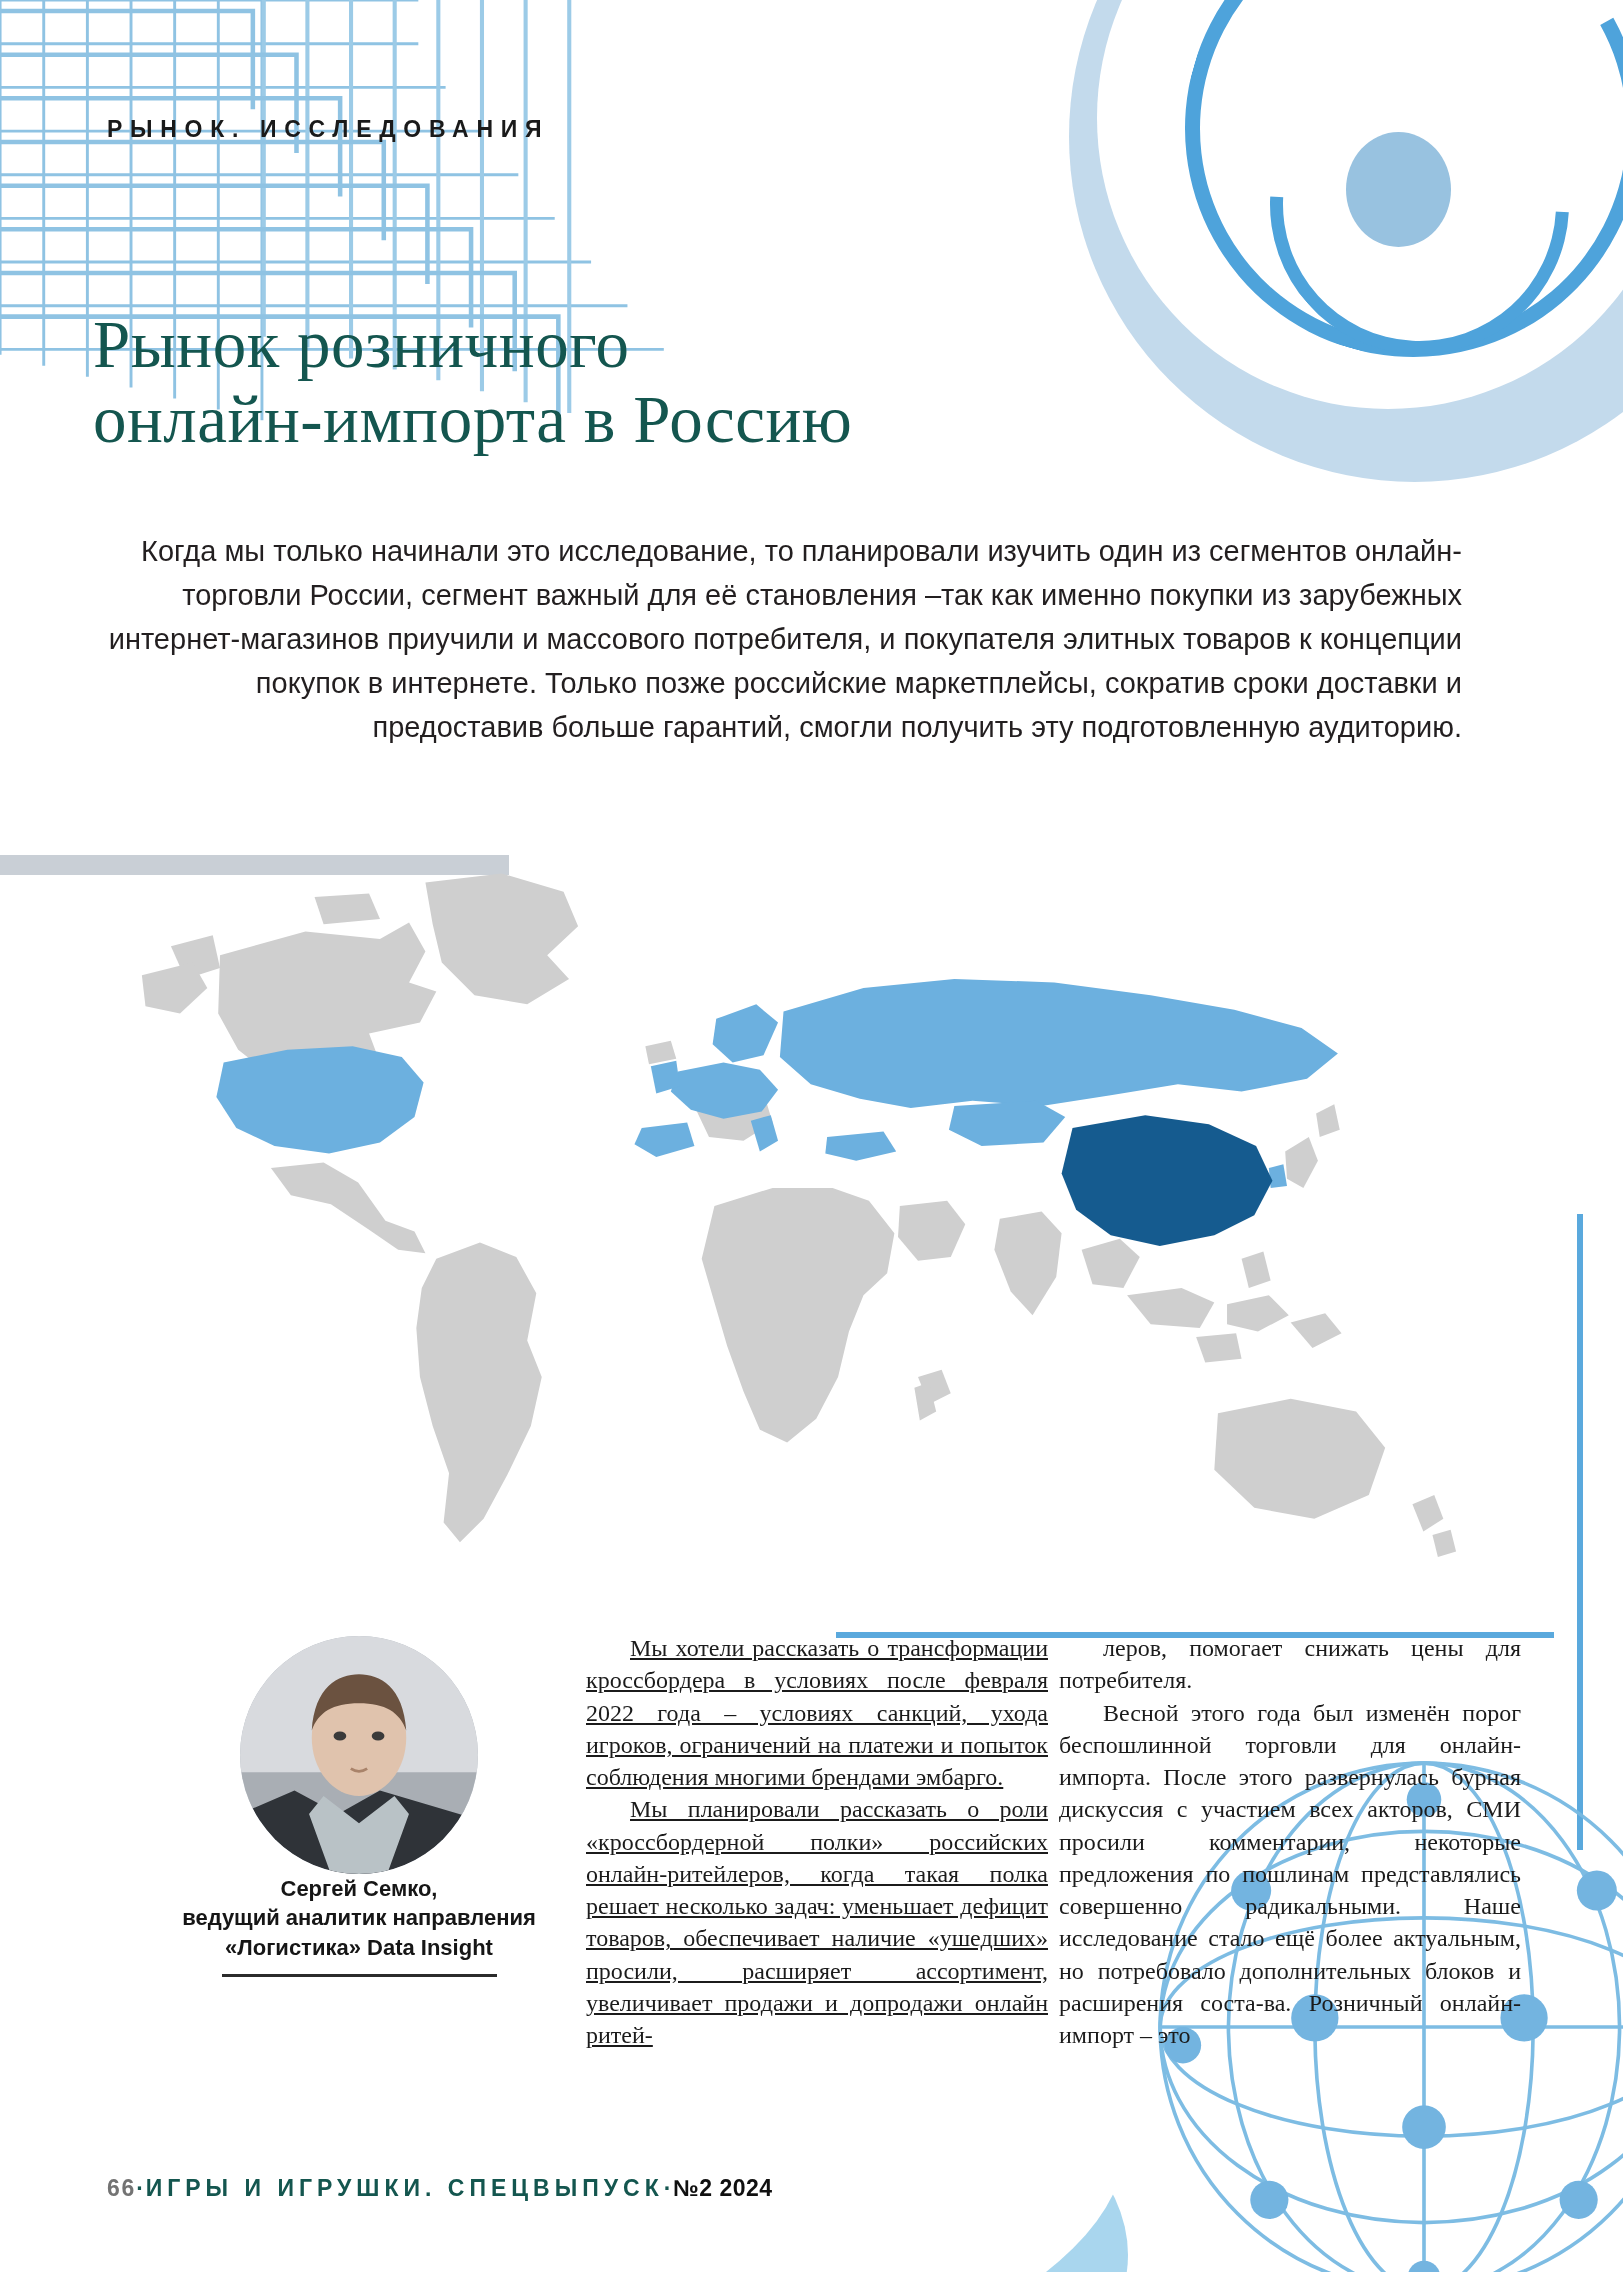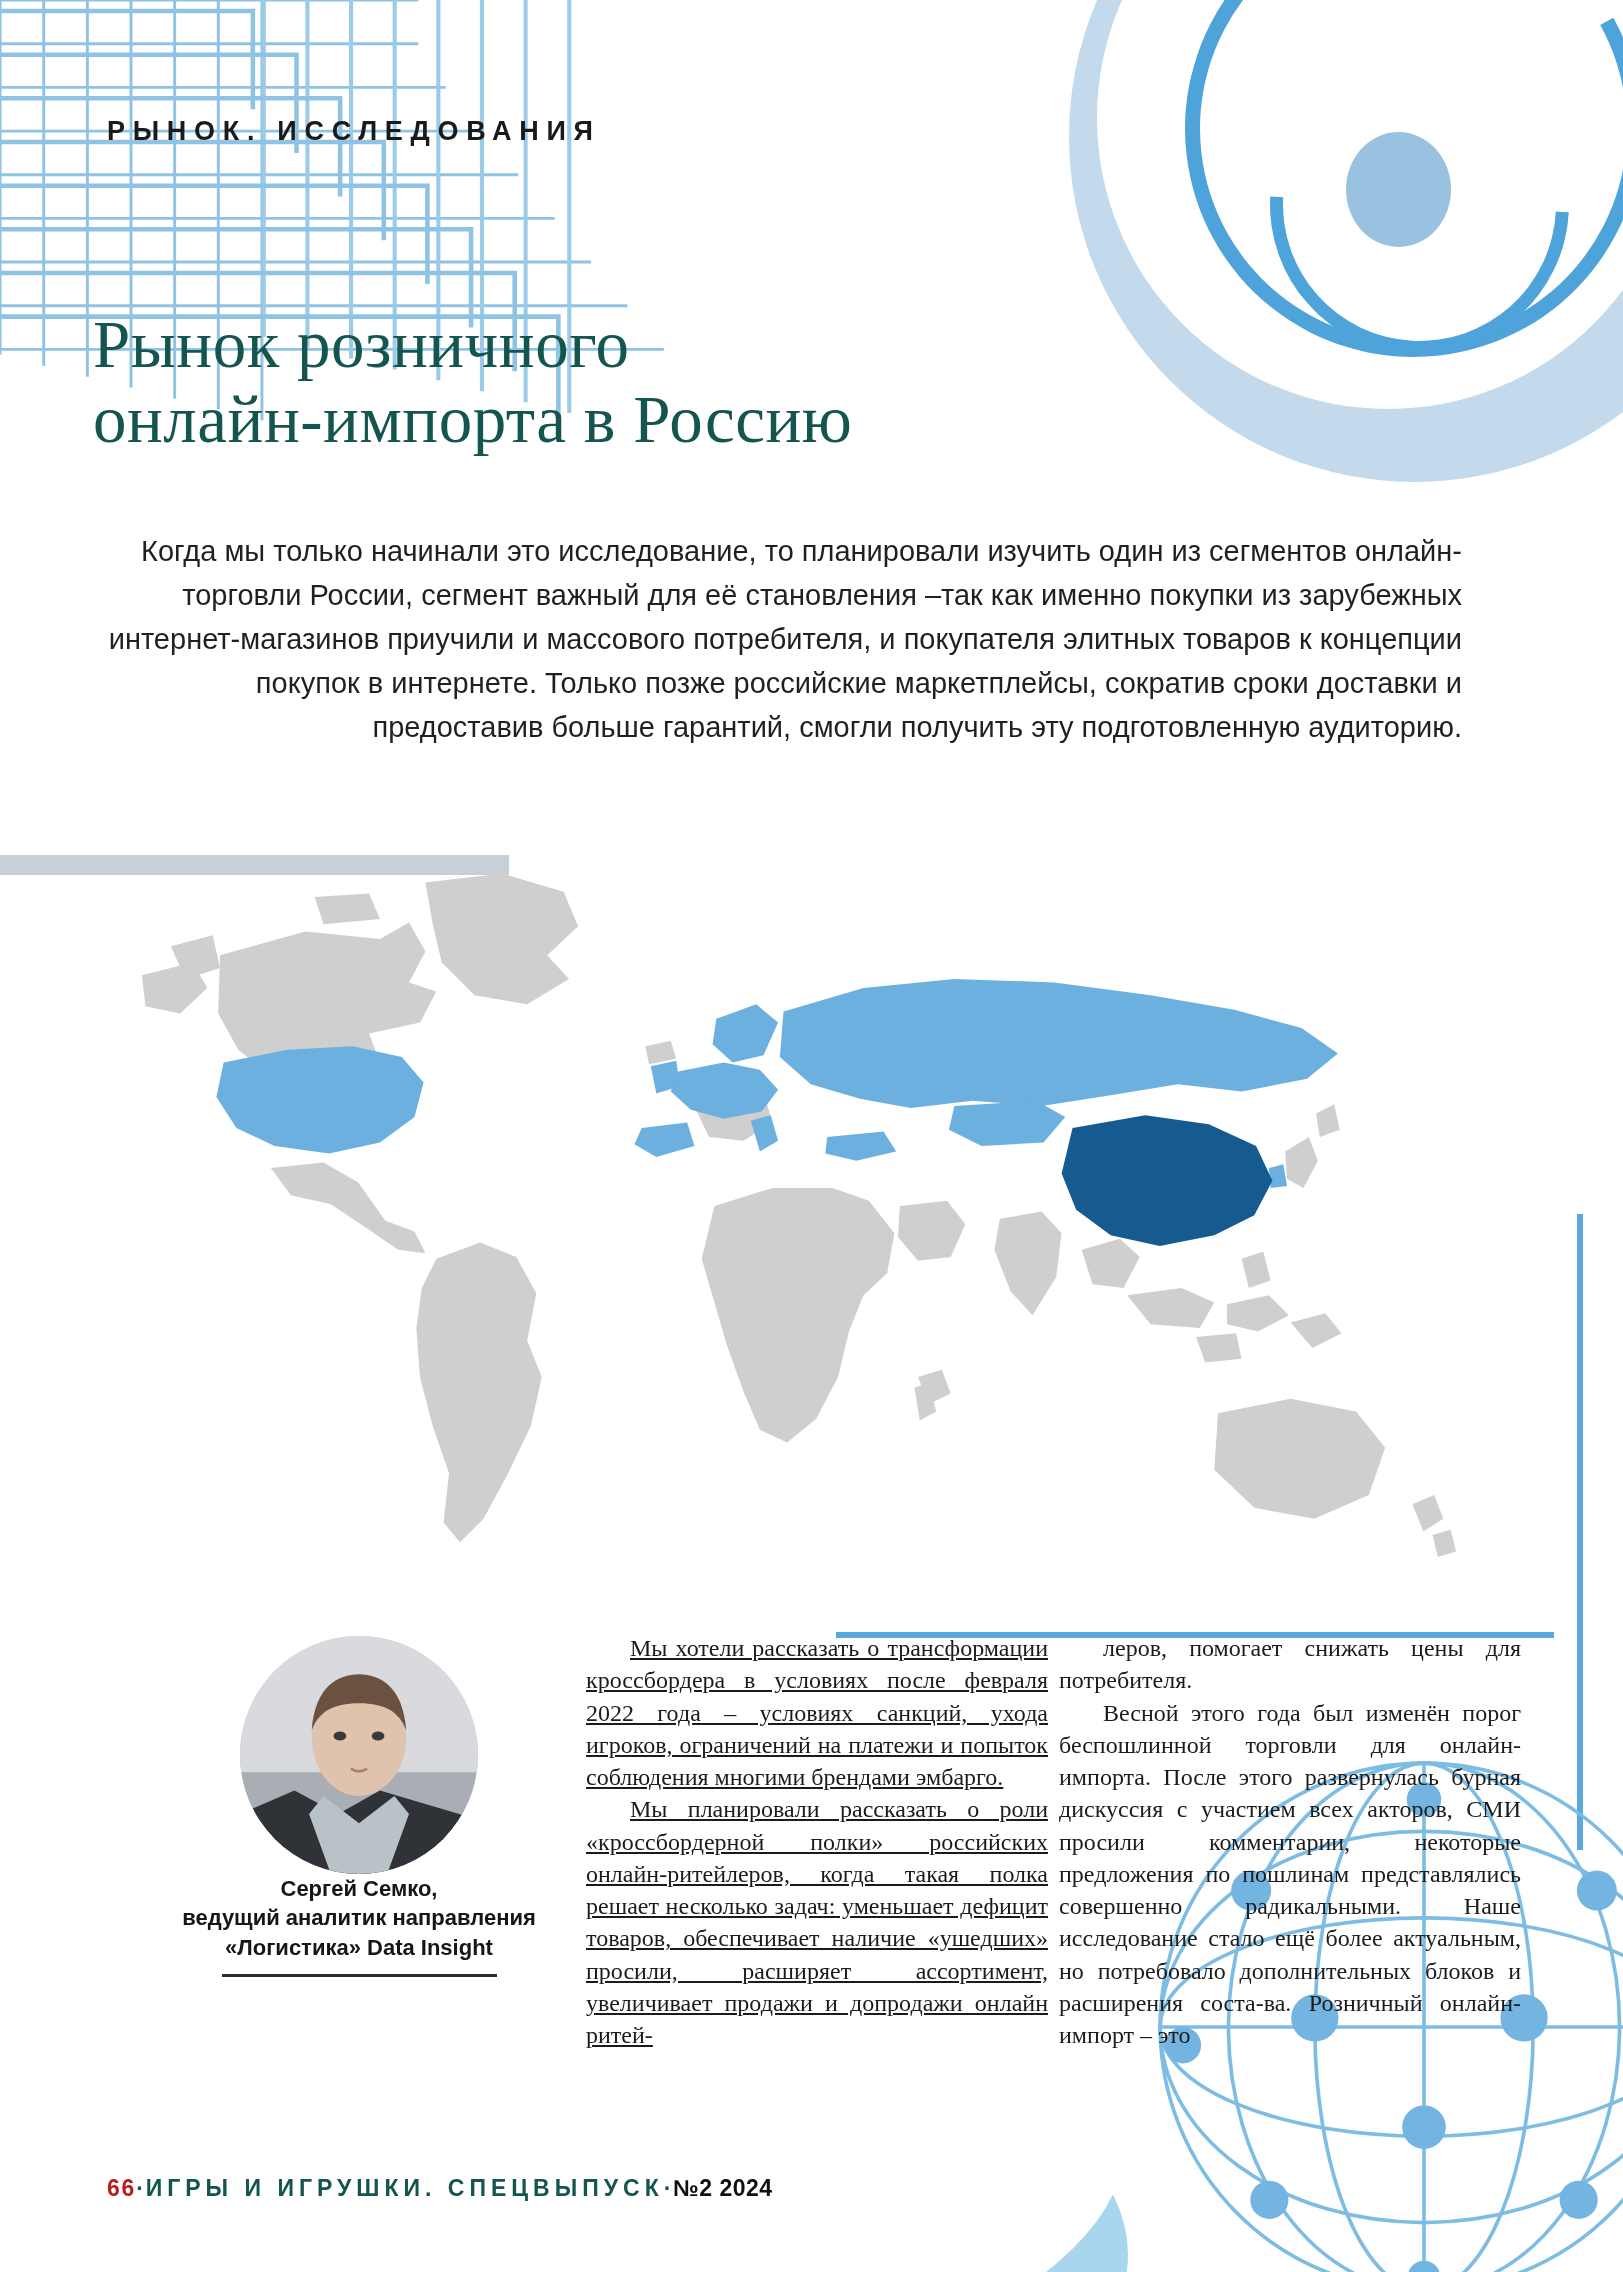--- a/index.html
+++ b/index.html
@@ -71,21 +71,21 @@
   .cross-v{position:absolute;left:1577px;top:1214px;width:6.4px;height:636px;background:#5aa9dd;}
 
   
   .globe{position:absolute;right:-82px;bottom:-36px;width:564px;height:564px;opacity:.95;}
 
   
   .content{position:absolute;inset:0;}
 
   .kicker{
     position:absolute;left:107px;top:116px;
-    font-size:27px;letter-spacing:7.7px;font-weight:600;color:#1a1a1a;
+    font-size:23px;letter-spacing:7.7px;font-weight:600;color:#1a1a1a;
     font-family:"Liberation Sans", sans-serif;
   }
 
   .title{
     position:absolute;left:93px;top:262px;width:1418px;
     font-family:"Liberation Serif", serif;
     font-size:67px;line-height:1.12;color:#14564f;font-weight:400;
     letter-spacing:0.5px;
   }
   .title .line{display:block;white-space:nowrap;}
@@ -130,21 +130,21 @@
   .col-left{left:586px;text-decoration:underline;}
   .col-right{left:1059px;}
 
   
   .footer{
     position:absolute;left:107px;top:2175px;
     font-family:"Liberation Sans", sans-serif;
     font-size:23px;font-weight:600;color:#14564f;letter-spacing:5px;
     white-space:nowrap;
   }
-  .footer .pg{color:#b91c1c;font-weight:700;letter-spacing:1.8px;}
+  .footer .pg{color:#737373;font-weight:700;letter-spacing:1.8px;}
   .footer .sep{color:#14564f;letter-spacing:1.8px;}
   .footer .issue{color:#101010;font-weight:600;letter-spacing:0.5px;}
 </style>
 </head>
 <body>
 
 <div class="page">
 
   <div class="deco">
 

